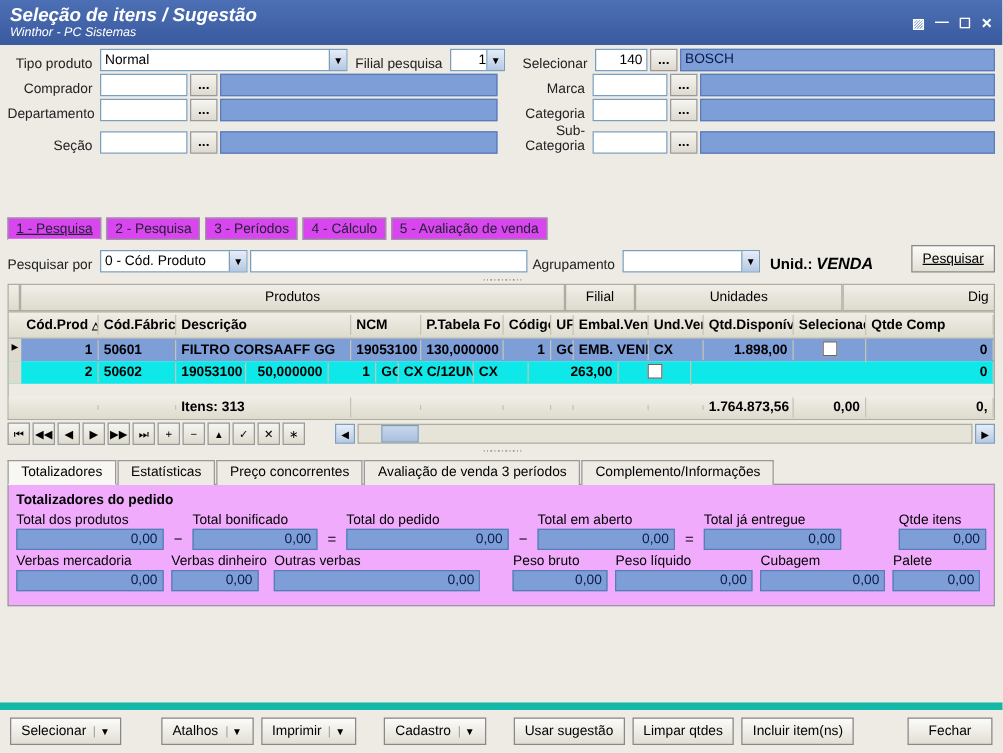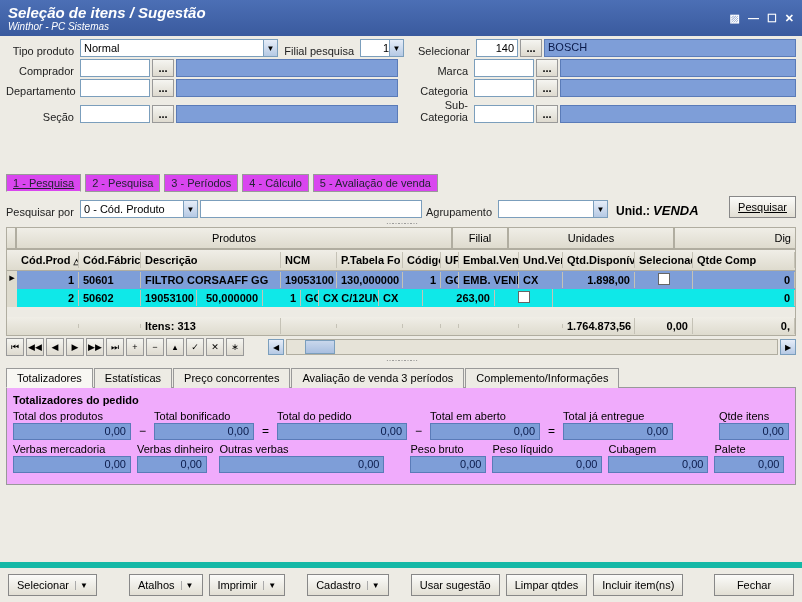--- a/index.html
+++ b/index.html
@@ -347,14 +347,14 @@
   <div style="width:10px"></div>
   <button class="btn">
       <span>Cadastro</span>
       <span class="dd">▼</span>
     </button>
   <div style="width:10px"></div>
   <button class="btn">Usar sugestão</button>
   <button class="btn">Limpar qtdes</button>
   <button class="btn">Incluir item(ns)</button>
   <div style="flex:1"></div>
-  <button class="btn" style="width:80px;justify-content:center">Fechar</button>
+  <button class="btn" style="width:68px;justify-content:center">Fechar</button>
 </div>
 
 </body></html>

